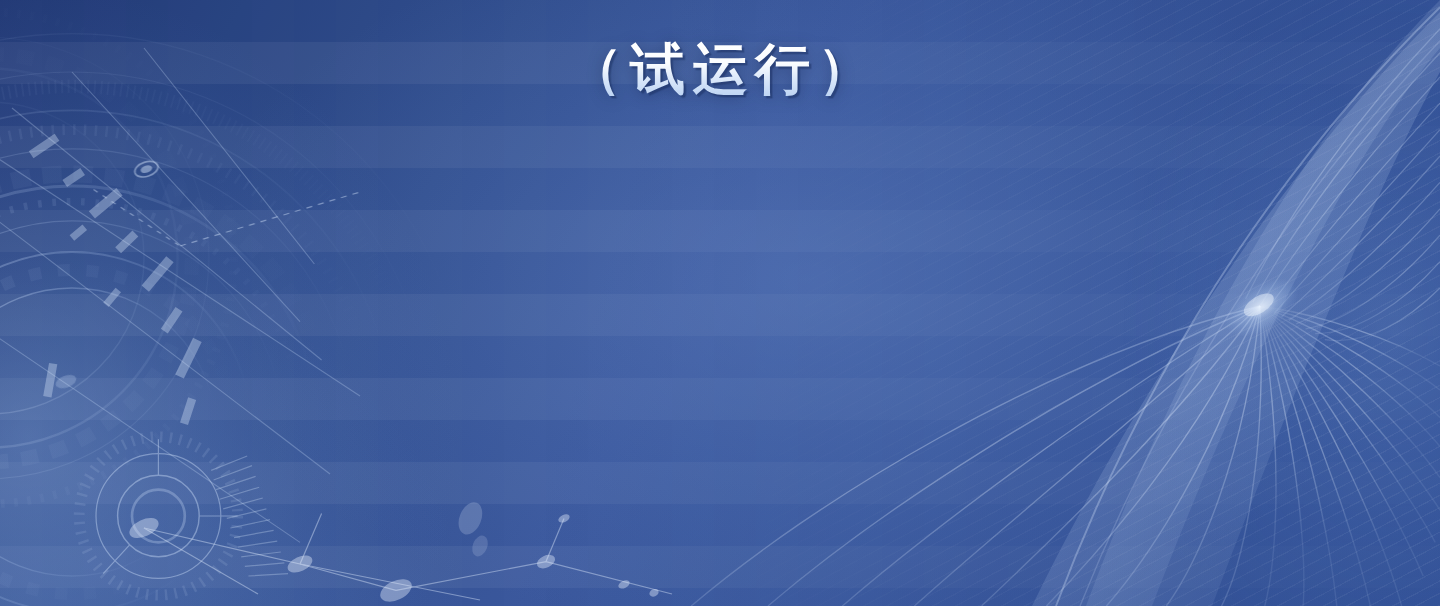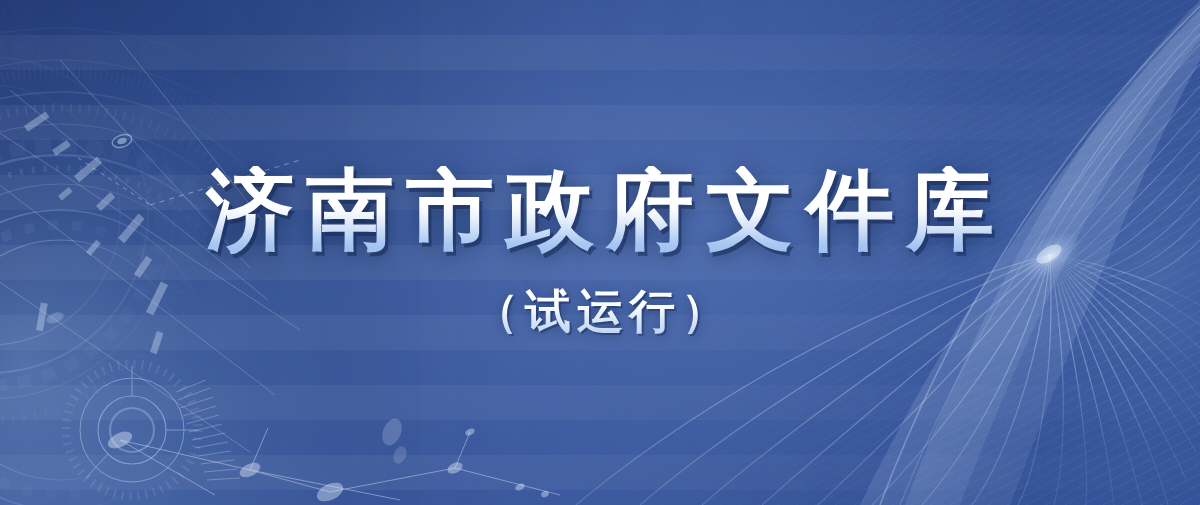--- a/index.html
+++ b/index.html
@@ -355,17 +355,16 @@
     <path d="M1200 6 C1092 112 968 272 880 505" stroke="#dfeaff" stroke-opacity=".30" stroke-width="1.6" fill="none"></path>
     <path d="M1200 34 C1100 140 984 296 900 505" stroke="#dfeaff" stroke-opacity=".18" stroke-width="1.2" fill="none"></path>
 
     <ellipse cx="1051" cy="256" rx="34" ry="19" fill="url(#hotspot)" transform="rotate(-32 1051 256)"></ellipse>
     <ellipse cx="1049" cy="254" rx="14" ry="7" fill="#f2f8ff" opacity=".45" transform="rotate(-32 1049 254)"></ellipse>
   </svg>
 
   <div class="layer hatch"></div>
 
   <div class="content">
-    <div class="title">济南市政府文件库</div>
     <div class="subtitle">（试运行）</div>
   </div>
 
 </div>
 
 </body></html>

